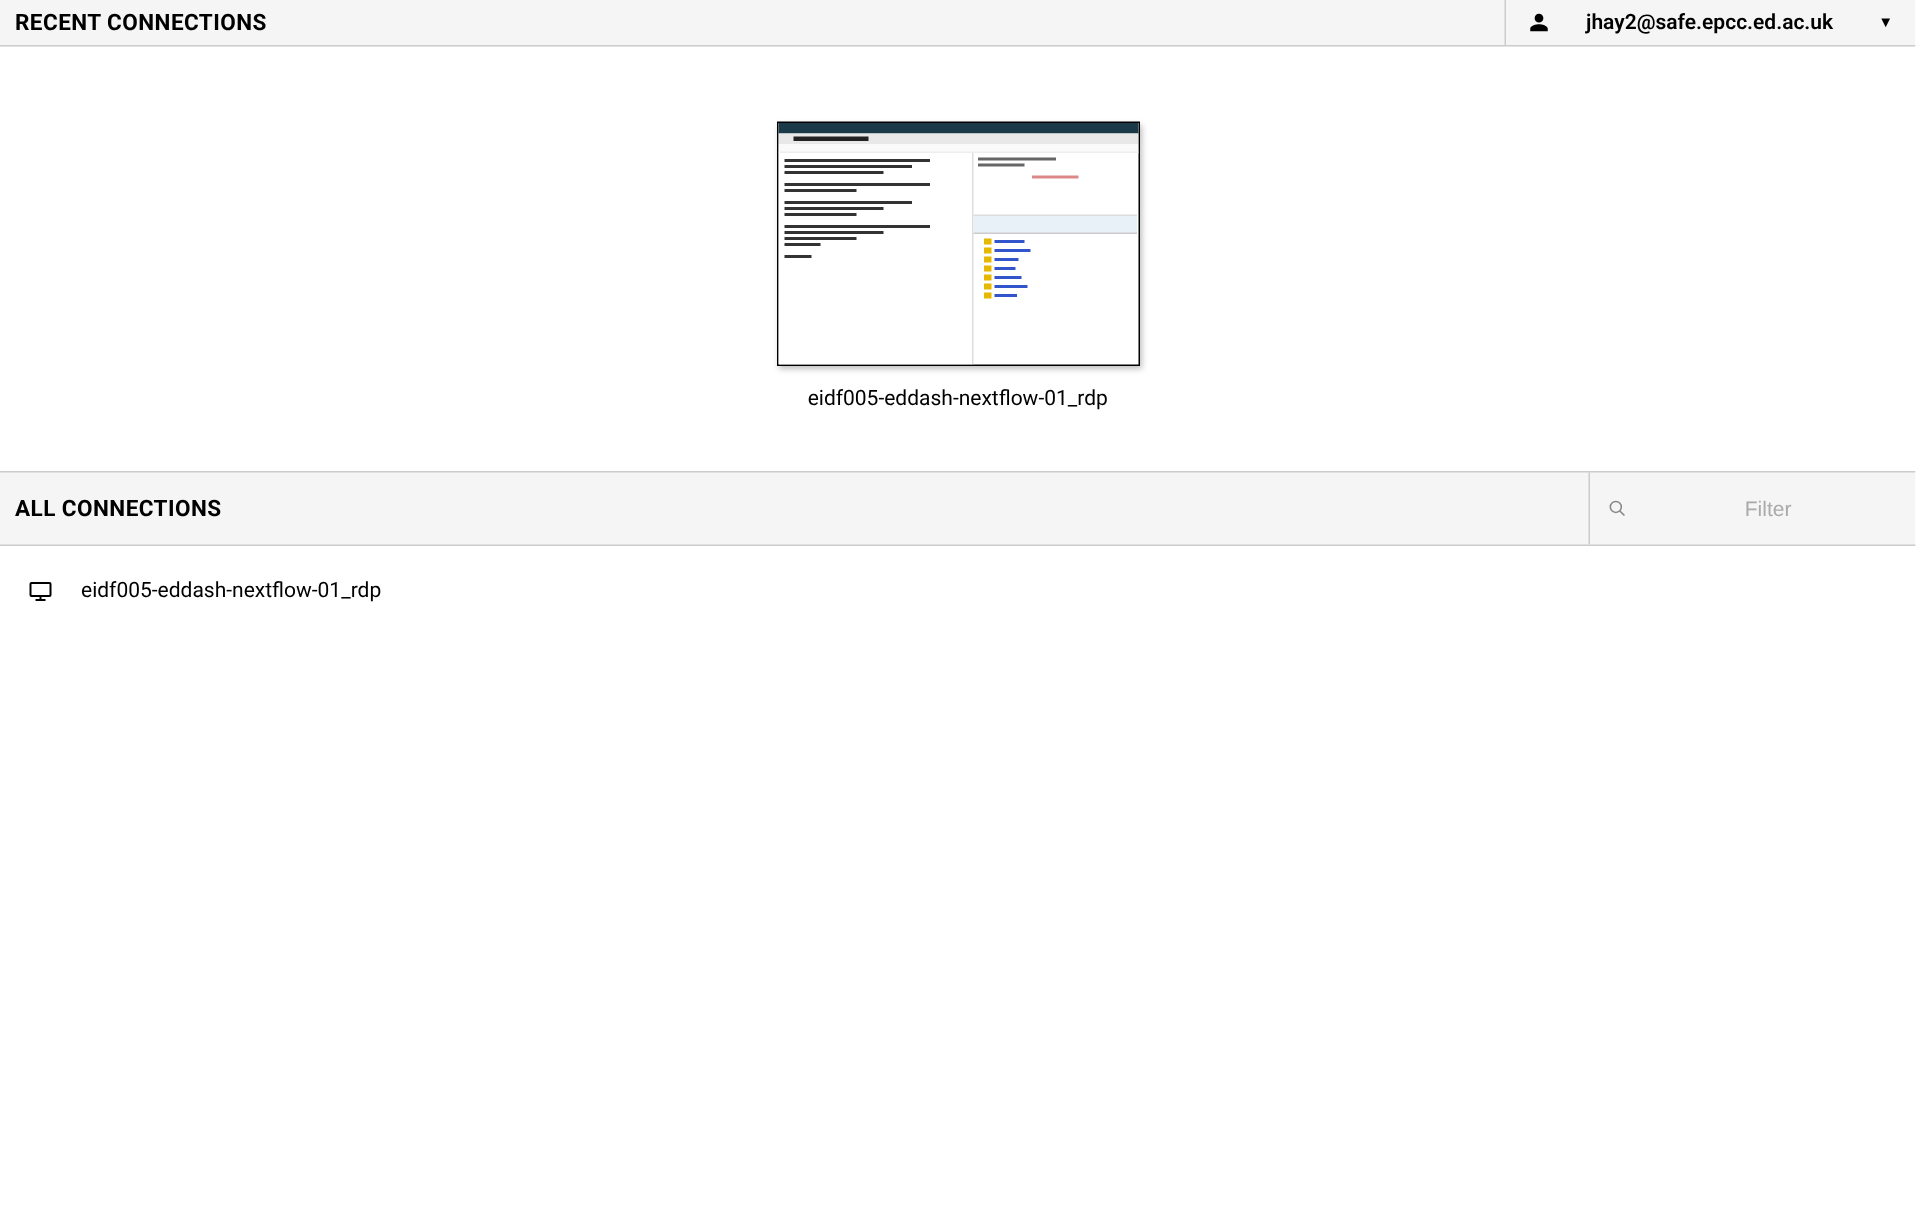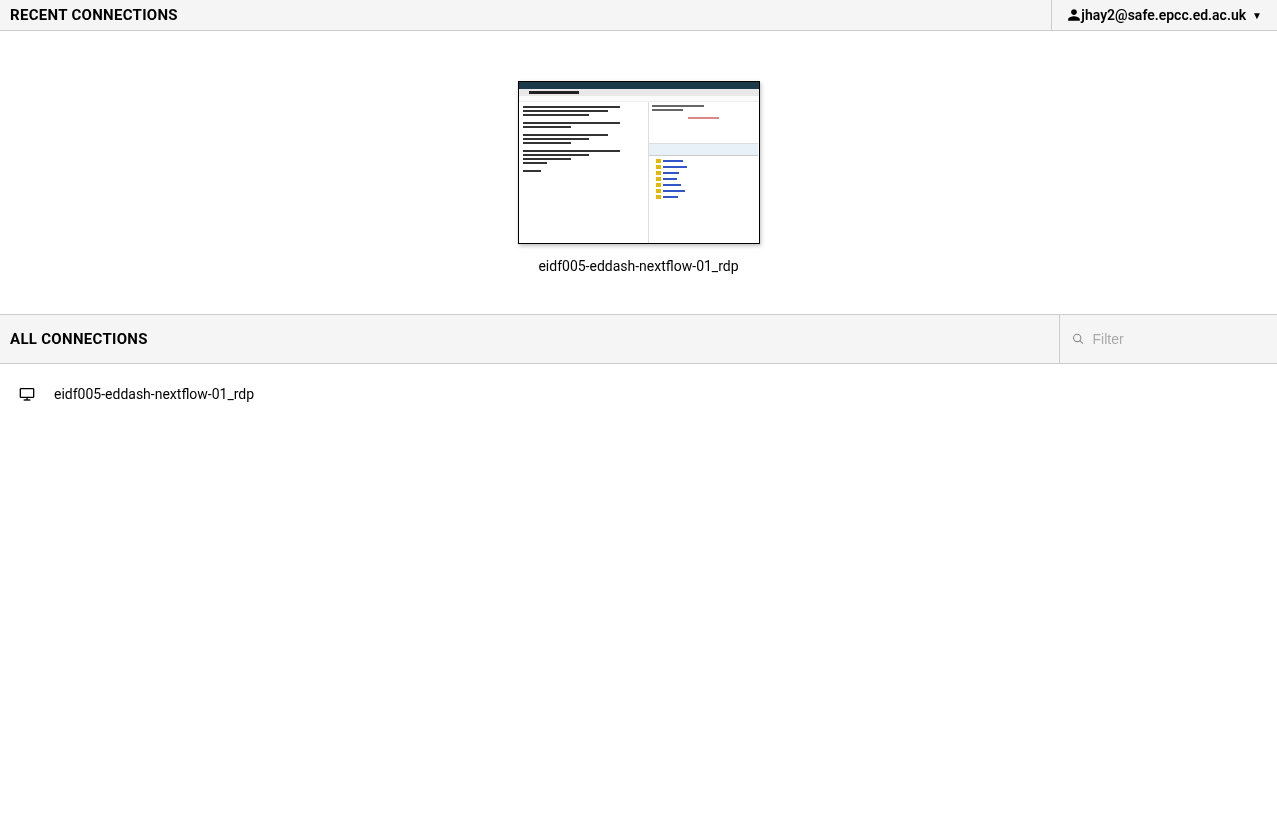--- a/index.html
+++ b/index.html
@@ -26,21 +26,21 @@
     .header-title {
       font-weight: 700;
       font-size: 15px;
       letter-spacing: 0.3px;
       padding-left: 10px;
       text-transform: uppercase;
     }
     .user-menu {
       display: flex;
       align-items: center;
-      gap: 0;
+      gap: 24px;
       padding: 0 15px;
       height: 100%;
       border-left: 1px solid #ccc;
       cursor: pointer;
       font-weight: 600;
       font-size: 14px;
     }
     .user-menu svg.user-svg {
       width: 14px;
       height: 14px;
@@ -200,20 +200,21 @@
       fill: none;
       stroke-width: 2;
     }
     .filter-input {
       border: none;
       background: transparent;
       outline: none;
       font-size: 14px;
       color: #0369a1;
       width: 100%;
+      text-align: center;
     }
     .filter-input::placeholder {
       color: #aaa;
     }
     .connection-list {
       padding: 16px 18px;
     }
     .connection-item {
       display: flex;
       align-items: center;

